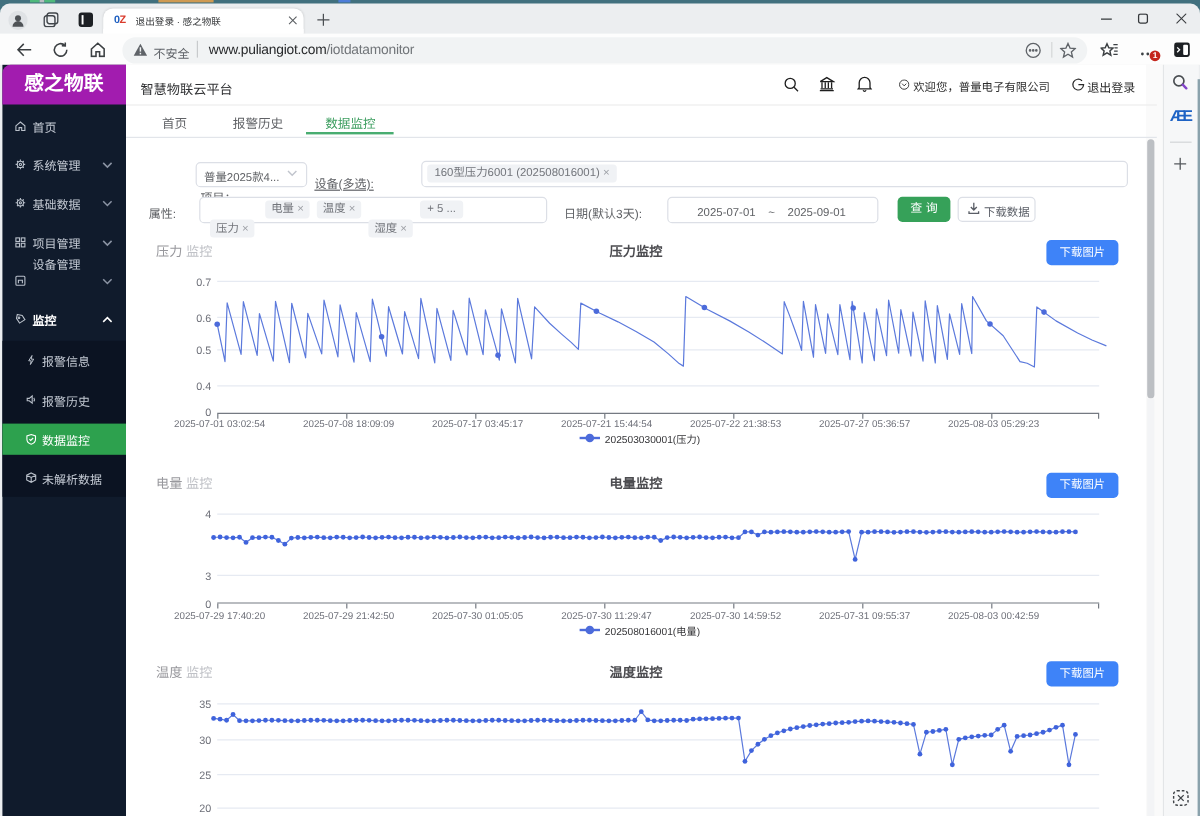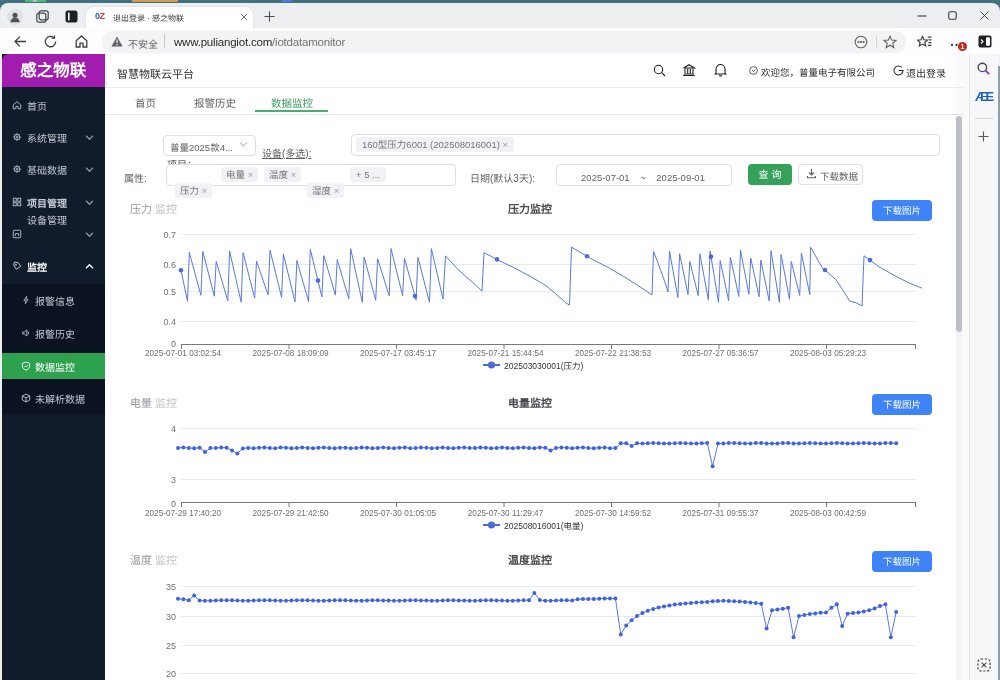--- a/index.html
+++ b/index.html
@@ -136,21 +136,21 @@
 <div class="abs" style="left:27px;top:162px;font-size:10px;color:#c3c9d3;">基础数据</div>
 <svg class="abs" style="left:85px;top:165.5px;" width="9" height="7" viewBox="0 0 9 6.5" fill="none" stroke="#8a93a3" stroke-width="1.3">
     <path d="M1 1.5 L4.5 5 L8 1.5"></path>
   </svg>
 <svg class="abs" style="left:12px;top:197px;" width="10" height="10" viewBox="0 0 12 12">
     <rect x="1.5" y="1.5" width="3.6" height="3.6" fill="none" stroke="#b9c0ca" stroke-width="1.1"></rect>
     <rect x="6.9" y="1.5" width="3.6" height="3.6" fill="none" stroke="#b9c0ca" stroke-width="1.1"></rect>
     <rect x="1.5" y="6.9" width="3.6" height="3.6" fill="none" stroke="#b9c0ca" stroke-width="1.1"></rect>
     <rect x="6.9" y="6.9" width="3.6" height="3.6" fill="none" stroke="#b9c0ca" stroke-width="1.1"></rect>
   </svg>
-<div class="abs" style="left:27px;top:195px;font-size:10px;color:#c3c9d3;font-weight:bold;">项目管理</div>
+<div class="abs" style="left:27px;top:195px;font-size:10px;color:#c3c9d3;">项目管理</div>
 <svg class="abs" style="left:85px;top:198.5px;" width="9" height="7" viewBox="0 0 9 6.5" fill="none" stroke="#8a93a3" stroke-width="1.3">
     <path d="M1 1.5 L4.5 5 L8 1.5"></path>
   </svg>
 <svg class="abs" style="left:12px;top:229px;" width="10" height="10" viewBox="0 0 12 12">
     <rect x="1.5" y="1.5" width="9" height="9" rx="1" fill="none" stroke="#b9c0ca" stroke-width="1.1"></rect>
     <path d="M4 8.5 V5.5 H8 V8.5" fill="none" stroke="#b9c0ca" stroke-width="1.1"></path>
   </svg>
 <div class="abs" style="left:27px;top:212px;font-size:10px;color:#c3c9d3;">设备管理</div>
 <svg class="abs" style="left:85px;top:230.5px;" width="9" height="7" viewBox="0 0 9 6.5" fill="none" stroke="#8a93a3" stroke-width="1.3">
     <path d="M1 1.5 L4.5 5 L8 1.5"></path>

